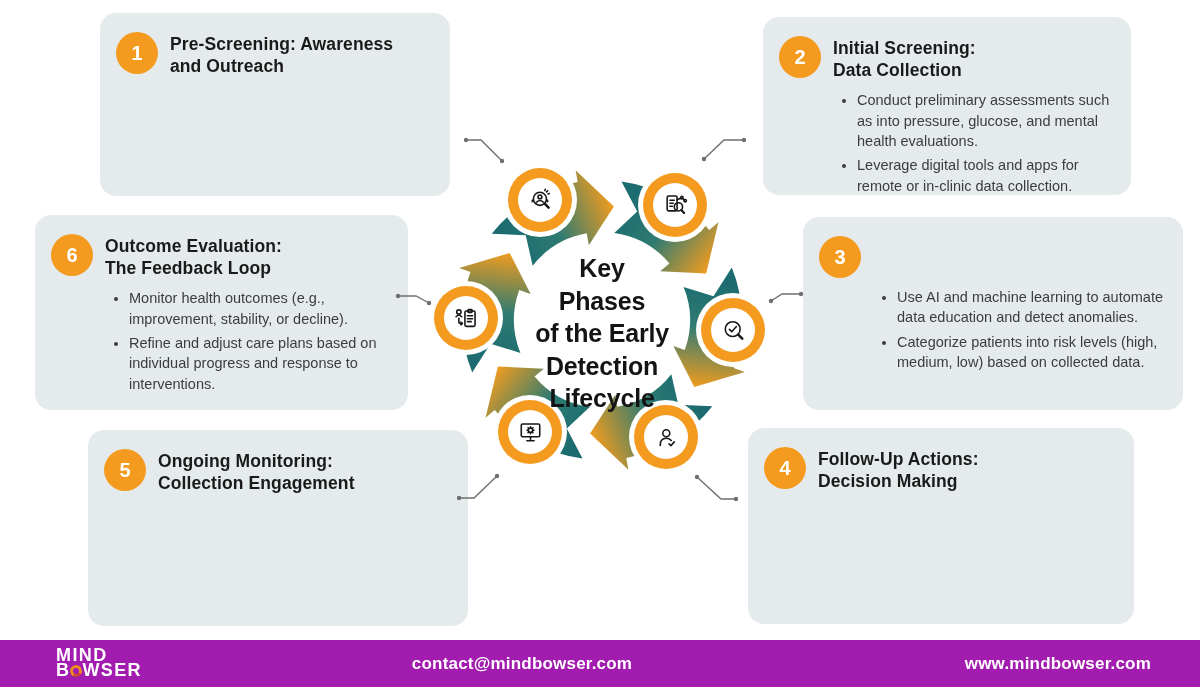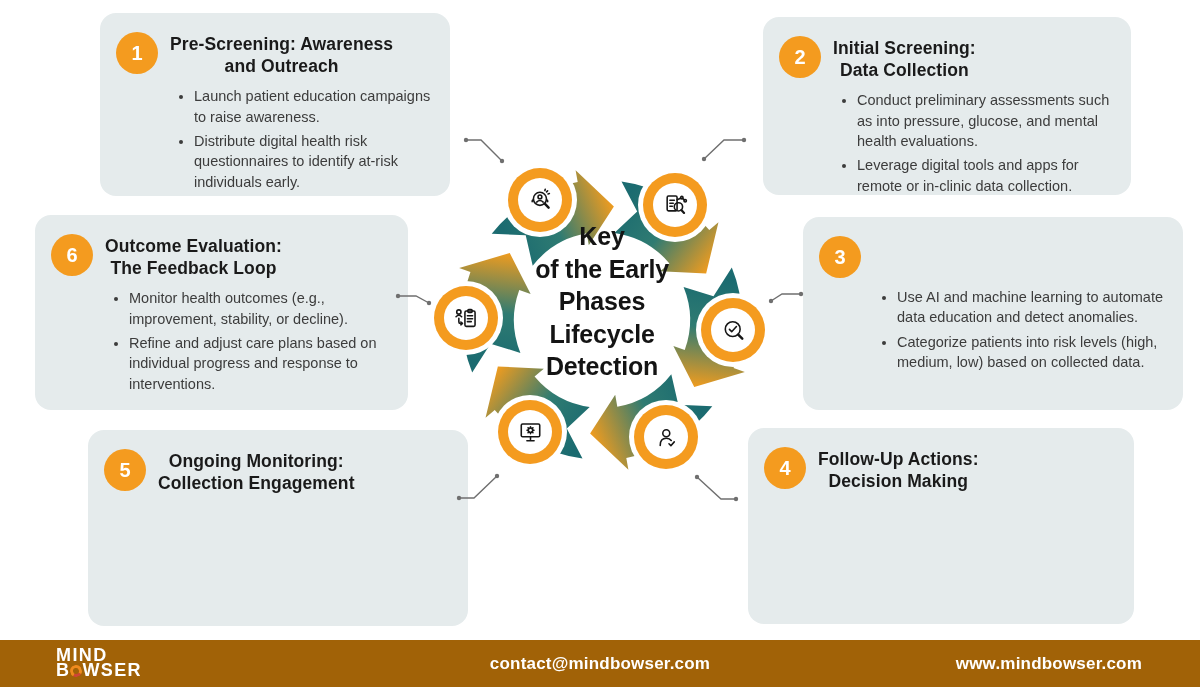--- a/index.html
+++ b/index.html
@@ -12,86 +12,82 @@
     position:absolute; background:#e5ebec; border-radius:16px; box-sizing:border-box;
   }
   .card-head { display:flex; align-items:flex-start; gap:12px; padding:19px 18px 0 16px; }
   .badge {
     flex:0 0 42px; width:42px; height:42px; border-radius:50%;
     background:#f49b1f; color:#ffffff; font-size:20px; font-weight:700;
     display:flex; align-items:center; justify-content:center;
   }
   .card-title {
     margin:0; font-size:17.5px; font-weight:700; color:#1a1a1a;
-    line-height:1.27; padding-top:1px; letter-spacing:.1px;text-align:center;
+    line-height:1.27; padding-top:1px; letter-spacing:.1px;
   }
   .bullets {
     margin:9px 0 0 0; padding:0 16px 0 94px;
     color:#3c3c3c; font-size:14.5px; line-height:1.4;
   }
   .bullets li { margin-bottom:4px; }
   
   .ring { position:absolute; }
   .ring-icon {
     position:absolute; width:64px; height:64px; border-radius:50%;
     background:#f49b1f; box-shadow:0 0 0 5px #ffffff;
     display:flex; align-items:center; justify-content:center;
   }
   .ring-icon .inner {
     width:44px; height:44px; border-radius:50%; background:#ffffff;
     display:flex; align-items:center; justify-content:center;
   }
   .ring-icon svg { width:27px; height:27px; }
   .center-title {
-    position:absolute; left:472px; top:220px; width:260px;
+    position:absolute; left:472px; top:252px; width:260px;
     text-align:center; font-weight:800; font-size:25px; line-height:32.5px;
     color:#141414; letter-spacing:-.2px;
   }
   .conn { position:absolute; }
   .conn polyline { fill:none; stroke:#6f6f6f; stroke-width:1.4; }
   .conn circle { fill:#6f6f6f; }
   
   .footer {
     position:absolute; left:0; top:640px; width:1200px; height:47px;
-    background:#a16207;
+    background:#a21caf;
   }
   .logo {
     position:absolute; left:56px; top:8px; color:#ffffff;
     font-weight:800; font-size:18px; line-height:15px; letter-spacing:1.4px;
   }
   .logo-o {
     display:inline-block; width:12px; height:12px; border-radius:50%;
     box-sizing:border-box; border:3.2px solid #ef8a1d;
     border-bottom-color:#cf4436; transform:rotate(-15deg);
     vertical-align:-1px;
   }
   .footer-email {
-    position:absolute; left:0; width:1200px; top:14px; text-align:center;
+    position:absolute; left:0; width:1044px; top:14px; text-align:center;
     color:#ffffff; font-weight:700; font-size:17px; letter-spacing:.2px;
   }
   .footer-site {
-    position:absolute; right:58px; top:14px;
+    position:absolute; right:49px; top:14px;
     color:#ffffff; font-weight:700; font-size:17px; letter-spacing:.2px;
   }
   .icon-line { fill:none; stroke:#161616; stroke-width:1.4; stroke-linecap:round; stroke-linejoin:round; }
 </style>
 </head>
 <body>
 
 <div class="canvas">
 
   <section class="card" style="left:100px;top:13px;width:350px;height:183px;">
     <div class="card-head">
       <div class="badge">1</div>
       <h3 class="card-title"><span>Pre-Screening: Awareness</span><br><span>and Outreach</span></h3>
     </div>
-    <ul class="bullets">
-      <li>Launch patient education campaigns to raise awareness.</li>
-      <li>Distribute digital health risk questionnaires to identify at-risk individuals early.</li>
-    </ul>
   </section>
 
   <section class="card" style="left:763px;top:17px;width:368px;height:178px;">
     <div class="card-head">
       <div class="badge">2</div>
       <h3 class="card-title"><span>Initial Screening:</span><br><span>Data Collection</span></h3>
     </div>
     <ul class="bullets">
       <li>Conduct preliminary assessments such as into pressure, glucose, and mental health evaluations.</li>
       <li>Leverage digital tools and apps for remote or in-clinic data collection.</li>
@@ -213,24 +209,24 @@
         <circle cx="5.2" cy="6.2" r="1.9"></circle>
         <path d="M2.7 10.4 q2.5 -2.7 5 0"></path>
         <path d="M5.2 11.8 v3.2 q0 1.4 1.4 1.4 h1.4"></path>
         <path d="M7 15.2 l1.4 1.2 -1.4 1.2"></path>
       </svg>
     </div>
   </div>
 
   <div class="center-title">
     <div>Key</div>
+    <div>Phases</div>
     <div>of the Early</div>
-    <div>Phases</div>
+    <div>Detection</div>
     <div>Lifecycle</div>
-    <div>Detection</div>
   </div>
 
   <svg class="conn" style="left:460px;top:132px;width:48px;height:36px;" viewBox="0 0 48 36">
     <polyline points="6,8 21,8 42,29"></polyline>
       <circle cx="6" cy="8" r="2.2"></circle>
       <circle cx="42" cy="29" r="2.2"></circle>
   </svg>
   <svg class="conn" style="left:698px;top:132px;width:52px;height:34px;" viewBox="0 0 52 34">
     <polyline points="6,27 26,8 46,8"></polyline>
       <circle cx="6" cy="27" r="2.2"></circle>

